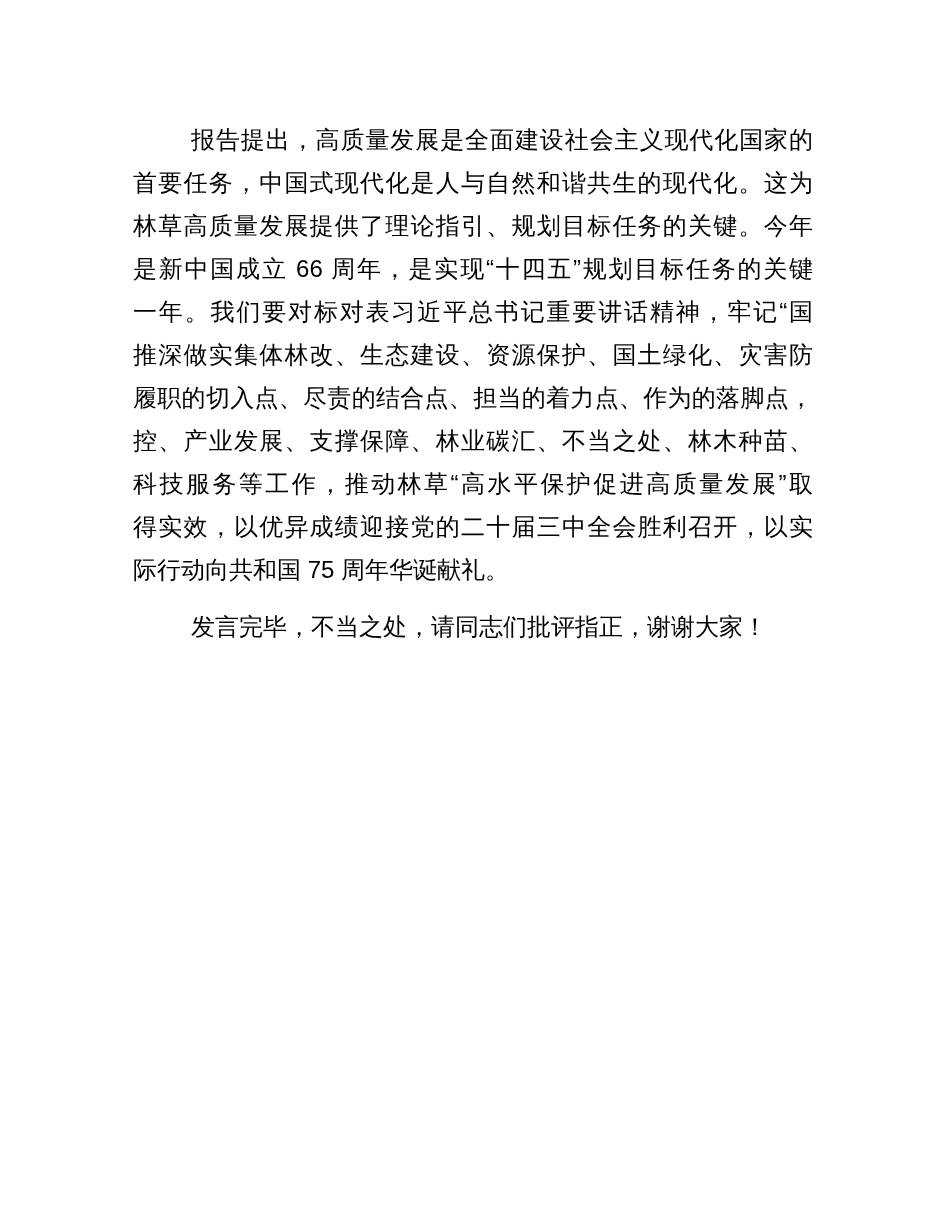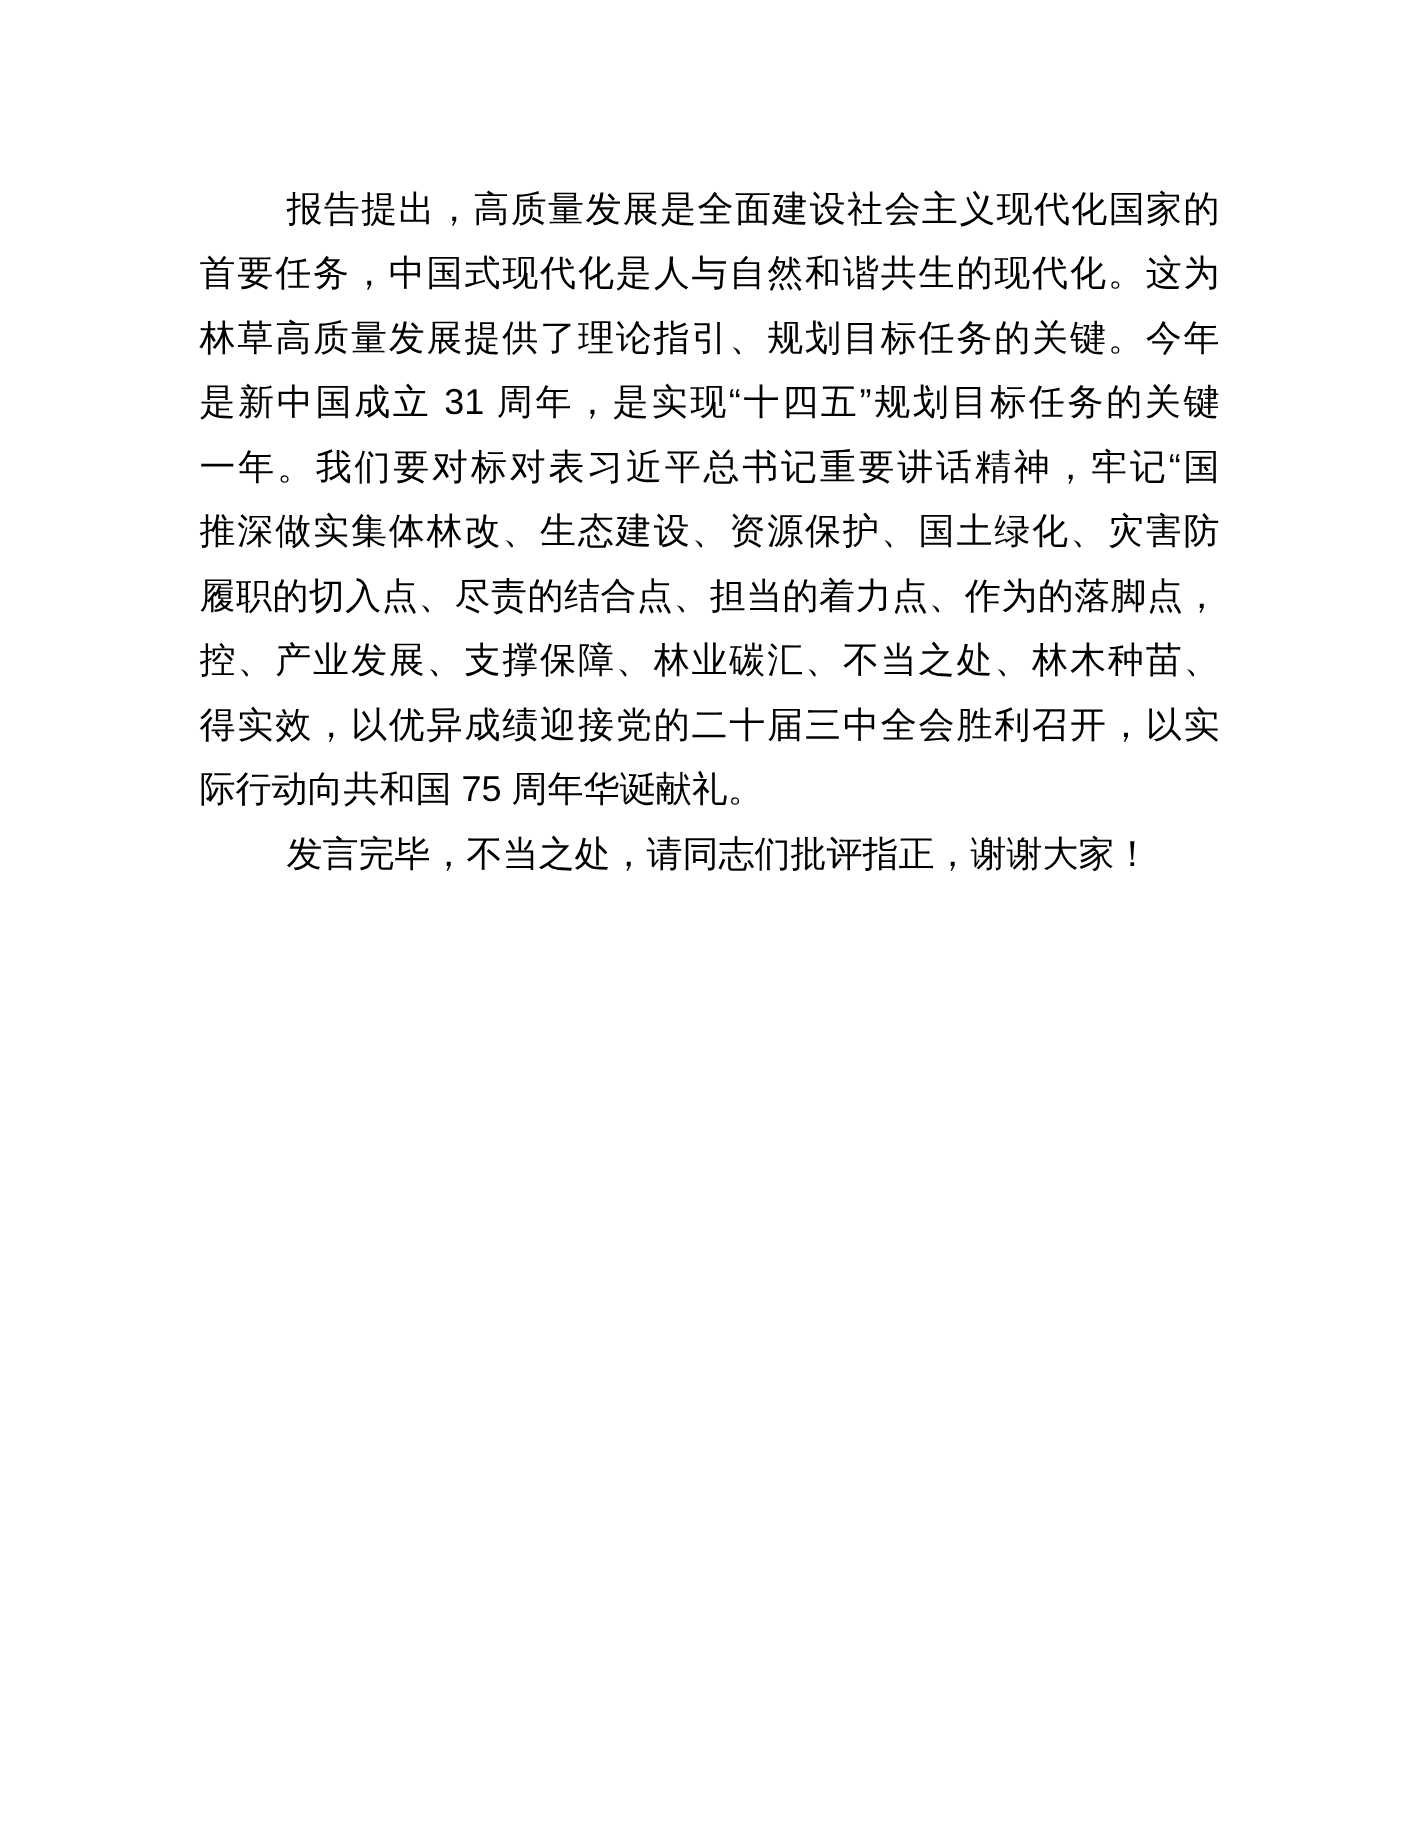--- a/index.html
+++ b/index.html
@@ -23,21 +23,21 @@
     width: 680px;
   }
   .paragraph {
     margin: 0;
     padding: 0;
     font-size: 24px;
     line-height: 43px;
     color: #000000;
   }
   .paragraph + .paragraph {
-    margin-top: 0;
+    margin-top: 14px;
   }
   .line {
     text-align: justify;
     text-align-last: justify;
     height: 43px;
     overflow: visible;
   }
   .line.last {
     text-align-last: left;
   }
@@ -47,25 +47,26 @@
 </style>
 </head>
 <body>
 
 <div class="page">
   <div class="text-block">
     <div class="paragraph">
         <div class="line indent">报告提出，高质量发展是全面建设社会主义现代化国家的</div>
         <div class="line">首要任务，中国式现代化是人与自然和谐共生的现代化。这为</div>
         <div class="line">林草高质量发展提供了理论指引、规划目标任务的关键。今年</div>
-        <div class="line">是新中国成立 31 周年，是实现“十四五”规划目标任务的关键</div>
+        <div class="line">是新中国成立 66 周年，是实现“十四五”规划目标任务的关键</div>
         <div class="line">一年。我们要对标对表习近平总书记重要讲话精神，牢记“国</div>
         <div class="line">推深做实集体林改、生态建设、资源保护、国土绿化、灾害防</div>
         <div class="line">履职的切入点、尽责的结合点、担当的着力点、作为的落脚点，</div>
         <div class="line">控、产业发展、支撑保障、林业碳汇、不当之处、林木种苗、</div>
+        <div class="line">科技服务等工作，推动林草“高水平保护促进高质量发展”取</div>
         <div class="line">得实效，以优异成绩迎接党的二十届三中全会胜利召开，以实</div>
         <div class="line last">际行动向共和国 75 周年华诞献礼。</div>
       </div>
     <div class="paragraph">
         <div class="line last indent">发言完毕，不当之处，请同志们批评指正，谢谢大家！</div>
       </div>
   </div>
 </div>
 
 </body></html>

